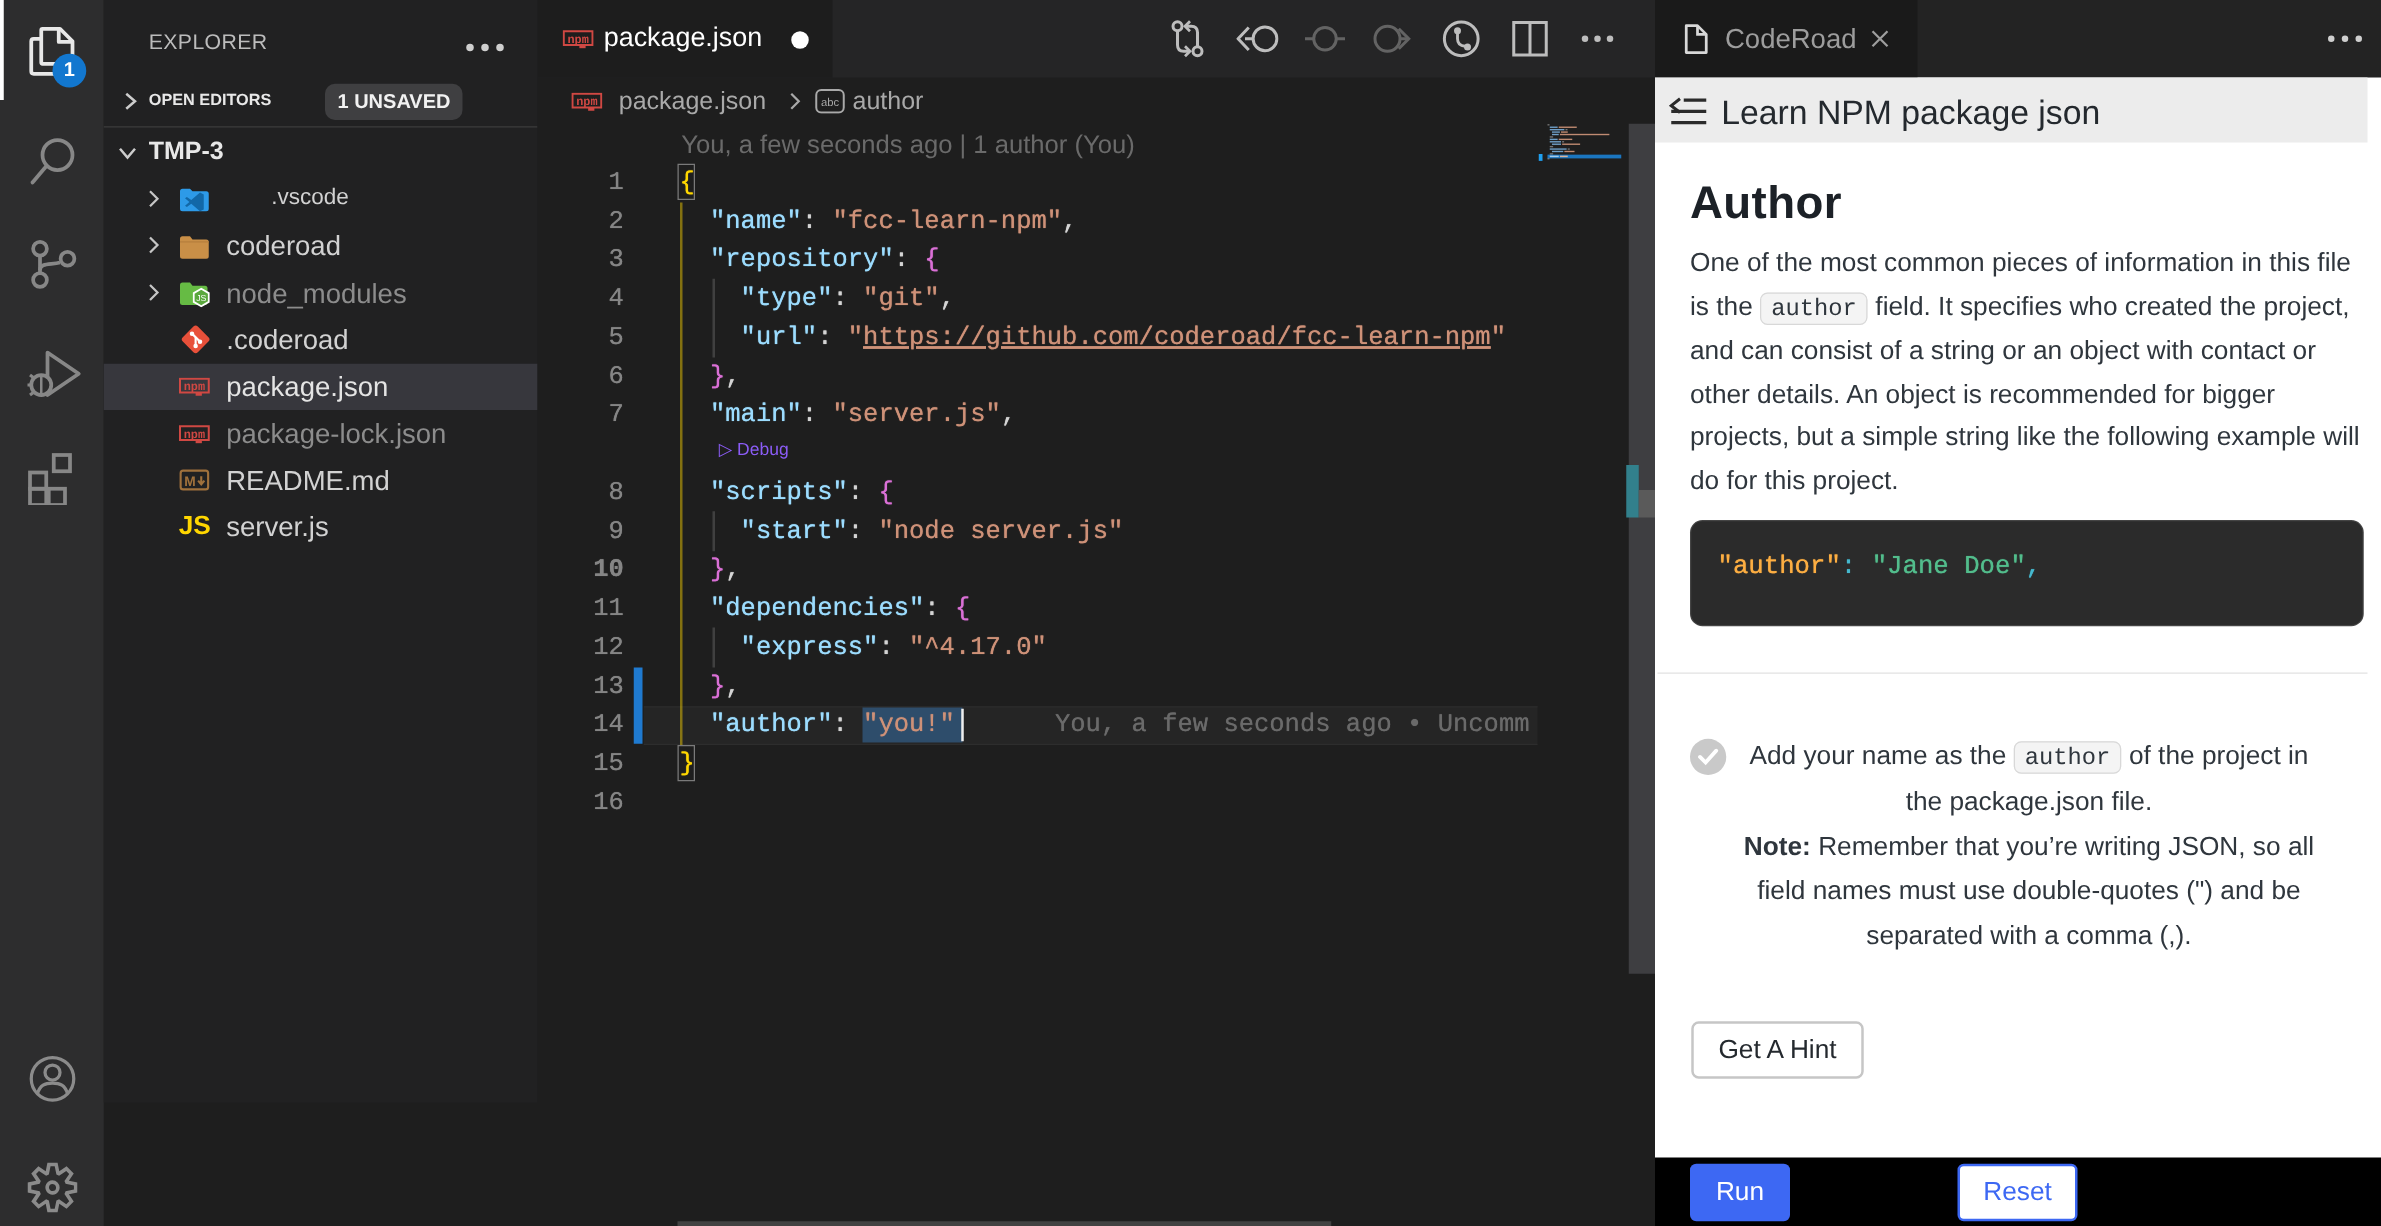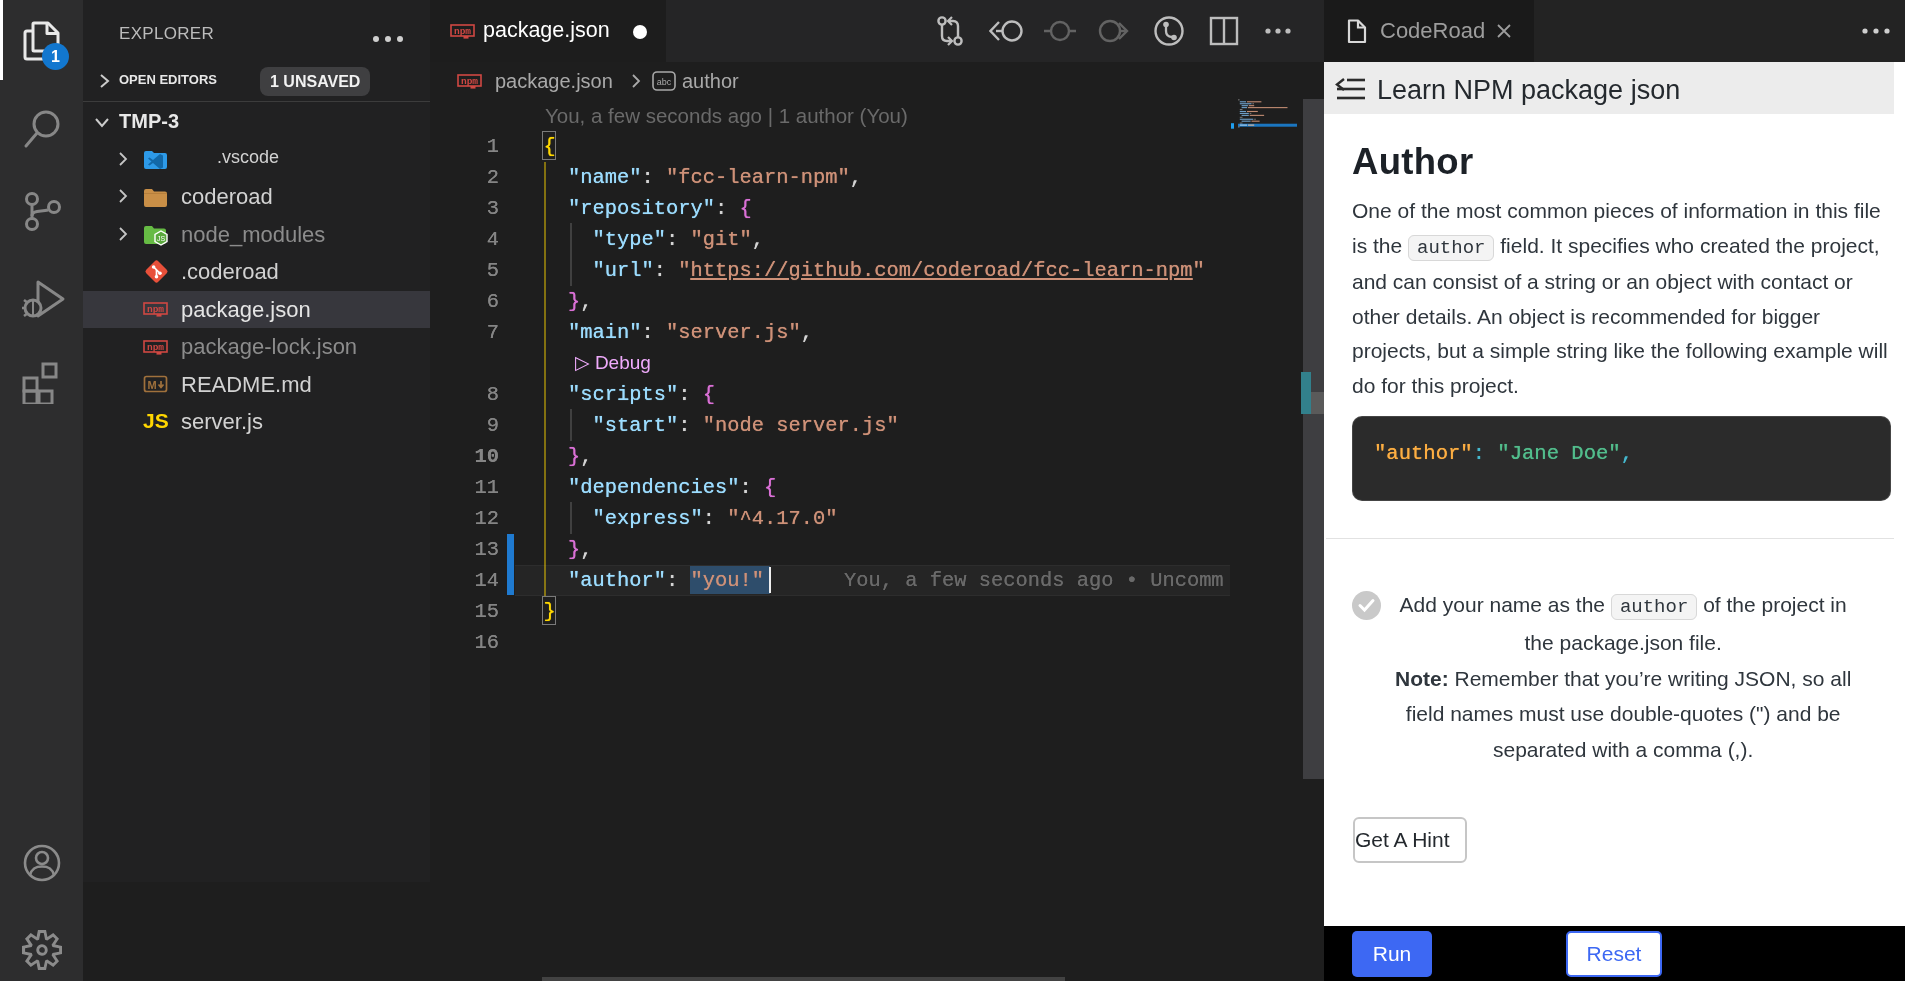--- a/index.html
+++ b/index.html
@@ -248,21 +248,21 @@
       <div class="cl" style="top:192.5px;">  <span class="k">"repository"</span>: <span class="b2">{</span></div>
     <div class="ln" style="top:223.5px;">4</div>
       <div class="cl" style="top:223.5px;">    <span class="k">"type"</span>: <span class="s">"git"</span>,</div>
     <div class="ln" style="top:254.5px;">5</div>
       <div class="cl" style="top:254.5px;">    <span class="k">"url"</span>: <span class="s">"<span style="text-decoration:underline;">https://github.com/coderoad/fcc-learn-npm</span>"</span></div>
     <div class="ln" style="top:285.5px;">6</div>
       <div class="cl" style="top:285.5px;">  <span class="b2">}</span>,</div>
     <div class="ln" style="top:316.5px;">7</div>
       <div class="cl" style="top:316.5px;">  <span class="k">"main"</span>: <span class="s">"server.js"</span>,</div>
 
-    <div class="abs" style="left:145px;top:351px;font-size:19px;color:#f0abfc;">▷ Debug</div>
+    <div class="abs" style="left:145px;top:351px;font-size:14px;color:#8b5cf6;">▷ Debug</div>
     <div class="ln" style="top:378.5px;">8</div>
       <div class="cl" style="top:378.5px;">  <span class="k">"scripts"</span>: <span class="b2">{</span></div>
     <div class="ln" style="top:409.5px;">9</div>
       <div class="cl" style="top:409.5px;">    <span class="k">"start"</span>: <span class="s">"node server.js"</span></div>
     <div class="ln" style="top:440.5px;font-weight:bold;">10</div>
       <div class="cl" style="top:440.5px;">  <span class="b2">}</span>,</div>
     <div class="ln" style="top:471.5px;">11</div>
       <div class="cl" style="top:471.5px;">  <span class="k">"dependencies"</span>: <span class="b2">{</span></div>
     <div class="ln" style="top:502.5px;">12</div>
       <div class="cl" style="top:502.5px;">    <span class="k">"express"</span>: <span class="s">"^4.17.0"</span></div>
@@ -365,20 +365,20 @@
         <path d="M3 8.5 L7.5 13 L16 3.5" stroke="#ffffff" stroke-width="3" fill="none" stroke-linecap="round"></path>
       </svg>
     <div class="abs" style="left:71px;top:587px;font-size:21px;line-height:35.4px;color:#2f363d;text-align:center;">
       Add your name as the <span style="font-family:'Liberation Mono',monospace;font-size:19px;background:#f4f4f4;border:1px solid #d8d8d8;border-radius:6px;padding:1px 8px;">author</span> of the project in<br>
       the package.json file.<br>
       <b>Note:</b> Remember that you’re writing JSON, so all<br>
       field names must use double-quotes (") and be<br>
       separated with a comma (,).
     </div>
 
-    <div class="abs" style="left:29px;top:817px;width:114px;height:46px;border:2px solid #c6c6c6;border-radius:6px;background:#ffffff;color:#24292e;font-size:21px;text-align:left;line-height:42px;">Get A Hint</div>
+    <div class="abs" style="left:29px;top:817px;width:138px;height:46px;border:2px solid #c6c6c6;border-radius:6px;background:#ffffff;color:#24292e;font-size:21px;text-align:center;line-height:42px;">Get A Hint</div>
 
     <div class="abs" style="left:0;top:926px;width:581px;height:55px;background:#000000;"></div>
     <div class="abs" style="left:28px;top:931px;width:80px;height:46px;background:#3d68f3;border-radius:5px;color:#ffffff;font-size:21px;text-align:center;line-height:46px;">Run</div>
     <div class="abs" style="left:242px;top:931px;width:96px;height:46px;background:#ffffff;border:2px solid #3d68f3;border-radius:5px;color:#3d68f3;font-size:21px;text-align:center;line-height:42px;">Reset</div>
   </div>
 
 </div>
 
 </body></html>

